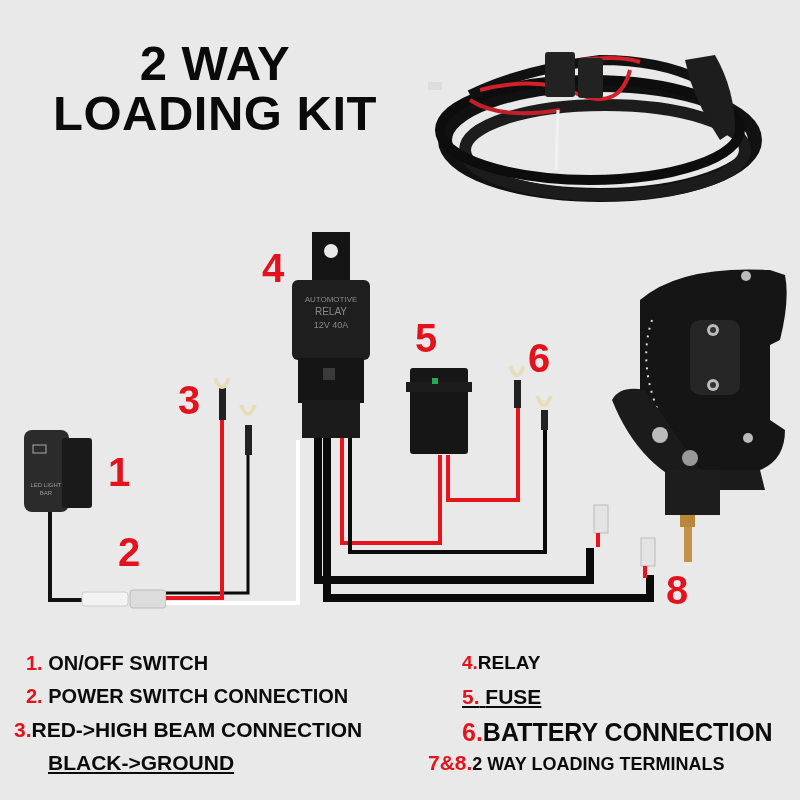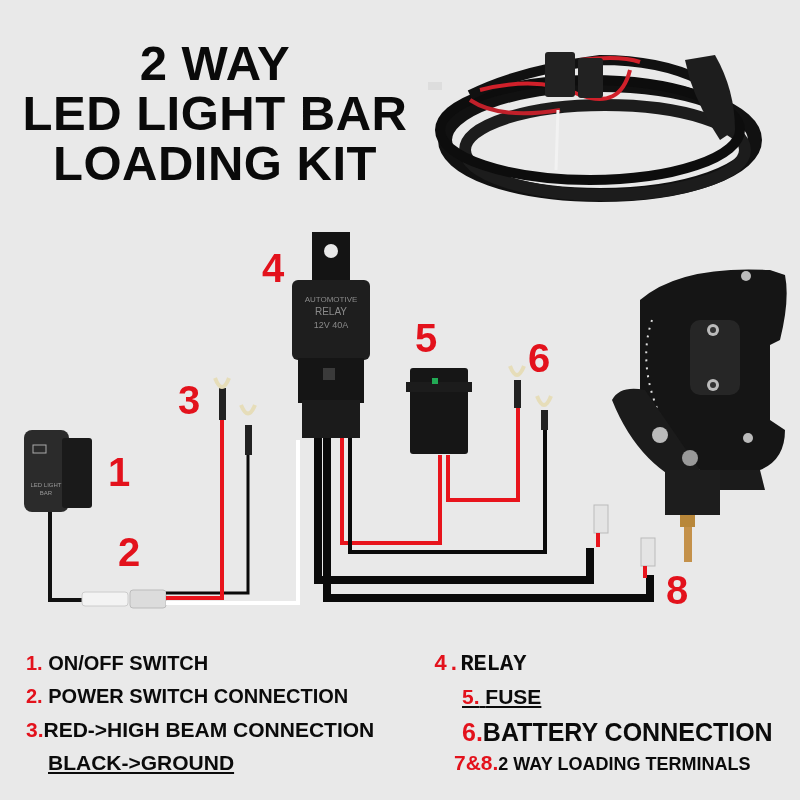--- a/index.html
+++ b/index.html
@@ -8,21 +8,20 @@
   svg.diagram{position:absolute;left:0;top:0;}
   .num{position:absolute;color:#e3121c;font-weight:900;font-size:40px;font-family:"Liberation Sans",sans-serif;}
   .legend{position:absolute;font-weight:700;font-size:20px;color:#0b0b0b;white-space:nowrap;}
   .legend .n{color:#e3121c;}
 </style>
 </head>
 <body>
 
 <div class="title">
   <div>2 WAY</div>
-  <div>LED LIGHT BAR</div>
   <div>LOADING KIT</div>
 </div>
 
 <svg class="diagram" width="800" height="800" viewBox="0 0 800 800">
 
   <g>
     <ellipse cx="600" cy="140" rx="155" ry="55" fill="none" stroke="#111" stroke-width="14"></ellipse>
     <ellipse cx="605" cy="150" rx="140" ry="45" fill="none" stroke="#1c1c1c" stroke-width="12"></ellipse>
     <ellipse cx="590" cy="130" rx="150" ry="50" fill="none" stroke="#0d0d0d" stroke-width="10"></ellipse>
     <path d="M470 95 Q520 70 600 60 Q660 60 700 80" fill="none" stroke="#111" stroke-width="10"></path>
@@ -123,21 +122,21 @@
 <div class="num" style="left:666px;top:568px;">8</div>
 
 <div class="legend" style="left:26px;top:652px;">
   <span class="n">1.</span>
   <span>ON/OFF SWITCH</span>
 </div>
 <div class="legend" style="left:26px;top:685px;">
   <span class="n">2.</span>
   <span>POWER SWITCH CONNECTION</span>
 </div>
-<div class="legend" style="left:26px;top:718px;font-size:21px;"><span class="n">3.</span><span>RED-&gt;HIGH BEAM CONNECTION</span></div>
+<div class="legend" style="left:14px;top:718px;font-size:21px;"><span class="n">3.</span><span>RED-&gt;HIGH BEAM CONNECTION</span></div>
 <div class="legend" style="left:48px;top:751px;font-size:21px;text-decoration:underline;">
   <span>BLACK-&gt;GROUND</span>
 </div>
 
-<div class="legend" style="left:434px;top:652px;font-size:22px;font-family:Liberation Mono, monospace;"><span class="n">4.</span><span>RELAY</span></div>
+<div class="legend" style="left:462px;top:652px;font-size:19px;"><span class="n">4.</span><span>RELAY</span></div>
 <div class="legend" style="left:462px;top:685px;font-size:21px;text-decoration:underline;"><span class="n">5.</span> <span>FUSE</span></div>
 <div class="legend" style="left:462px;top:718px;font-size:25px;"><span class="n">6.</span><span>BATTERY CONNECTION</span></div>
-<div class="legend" style="left:454px;top:751px;"><span class="n" style="font-size:21px;">7&amp;8.</span><span style="font-size:18px;">2 WAY LOADING TERMINALS</span></div>
+<div class="legend" style="left:428px;top:751px;"><span class="n" style="font-size:21px;">7&amp;8.</span><span style="font-size:18px;">2 WAY LOADING TERMINALS</span></div>
 
 </body></html>

